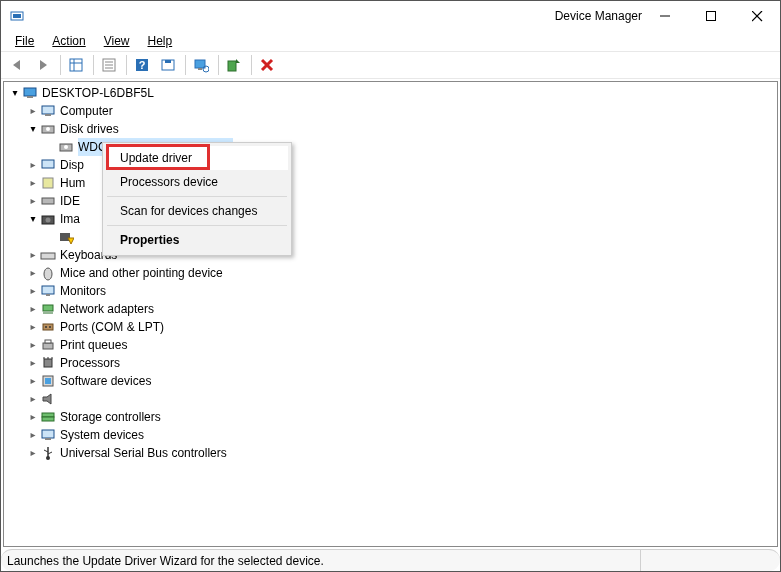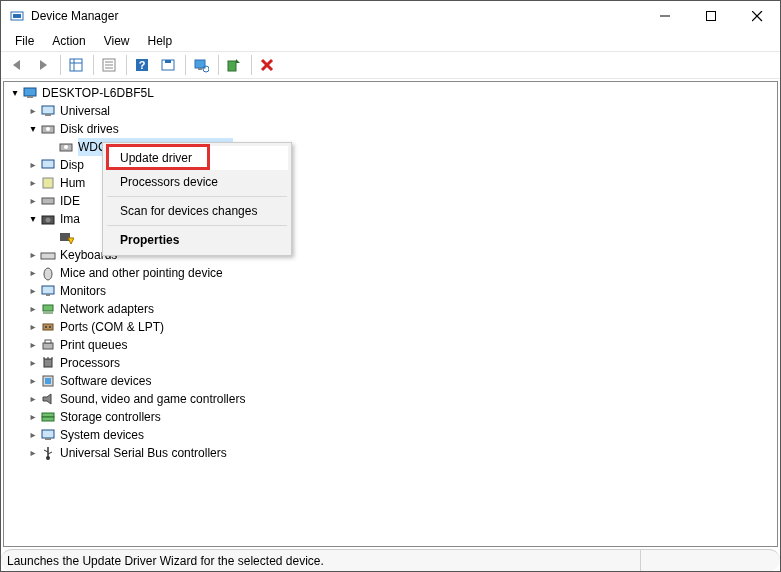--- a/index.html
+++ b/index.html
@@ -1,24 +1,24 @@
 <!DOCTYPE html>
 <html><head>
 <meta charset="utf-8">
 <style>
   * { box-sizing: border-box; }
   html, body { margin:0; padding:0; font-family: "Segoe UI", Tahoma, sans-serif; font-size:12px; color:#000; }
   .window { width:781px; height:572px; border:1px solid #555; background:#fff; display:flex; flex-direction:column; position:relative; }
-  .titlebar { height:30px; display:flex; align-items:center; padding-left:8px; }
+  .titlebar { height:30px; display:flex; align-items:center; padding-left:8px;text-align:right; }
   .titlebar .icon { width:16px; height:16px; margin-right:6px; display:flex; align-items:center; justify-content:center; }
   .titlebar .title { flex:1; font-size:12px; }
   .win-buttons { display:flex; height:100%; }
   .win-buttons div { width:46px; display:flex; align-items:center; justify-content:center; font-family: "Segoe UI", sans-serif; font-size:14px; }
   .menubar { height:20px; display:flex; align-items:center; padding-left:6px; gap:2px; }
-  .menubar span { padding:2px 8px; }
+  .menubar span { padding:2px 8px;text-decoration:underline; }
   .toolbar { height:28px; display:flex; align-items:center; padding-left:4px; gap:0px; border-top:1px solid #e8e8e8; border-bottom:1px solid #e8e8e8; background:#fff; }
   .toolbar .tbtn { width:24px; height:24px; display:flex; align-items:center; justify-content:center; margin-right:2px;}
   .toolbar .sep { width:1px; height:20px; background:#d0d0d0; margin:0 3px; }
   .content { flex:1; border:1px solid #888; margin:2px; overflow:hidden; position:relative; background:#fff;}
   .tree { padding:2px 0 0 4px; font-size:12px; line-height:18px; }
   .row { display:flex; align-items:center; height:18px; white-space:nowrap; }
   .arrow { width:14px; text-align:center; color:#666; font-size:10px; user-select:none;}
   .arrow.open { color:#000; }
   .icon16 { width:16px; height:16px; margin-right:4px; display:flex; align-items:center; justify-content:center; flex-shrink:0;}
   .indent0 { padding-left:0px;}
@@ -157,21 +157,21 @@
       </div>
 
       <div class="row indent1">
         <span class="arrow">▸</span>
         <span class="icon16">
             <svg width="16" height="16">
               <rect x="2" y="3" width="12" height="8" fill="#cce4f7" stroke="#1a4f8a"></rect>
               <rect x="5" y="11" width="6" height="2" fill="#888"></rect>
             </svg>
           </span>
-        <span>Universal</span>
+        <span>Computer</span>
       </div>
 
       <div class="row indent1">
         <span class="arrow open">▾</span>
         <span class="icon16">
             <svg width="16" height="16">
               <rect x="2" y="5" width="12" height="7" fill="#b8b8b8" stroke="#555"></rect>
               <circle cx="8" cy="8" r="2" fill="#fff"></circle>
             </svg>
           </span>
@@ -317,21 +317,20 @@
           </span>
         <span>Software devices</span>
       </div>
       <div class="row indent1">
         <span class="arrow">▸</span>
         <span class="icon16">
             <svg width="16" height="16">
               <polygon points="3,6 7,6 11,3 11,13 7,10 3,10" fill="#888" stroke="#444"></polygon>
             </svg>
           </span>
-        <span>Sound, video and game controllers</span>
       </div>
       <div class="row indent1">
         <span class="arrow">▸</span>
         <span class="icon16">
             <svg width="16" height="16">
               <rect x="2" y="4" width="12" height="4" fill="#6fbf6f" stroke="#2d6f2d"></rect>
               <rect x="2" y="8" width="12" height="4" fill="#6fbf6f" stroke="#2d6f2d"></rect>
             </svg>
           </span>
         <span>Storage controllers</span>

